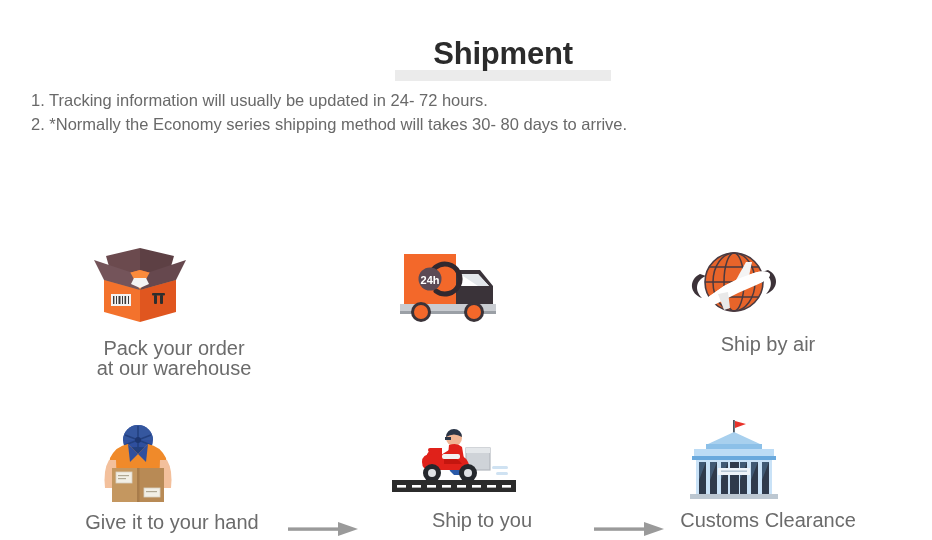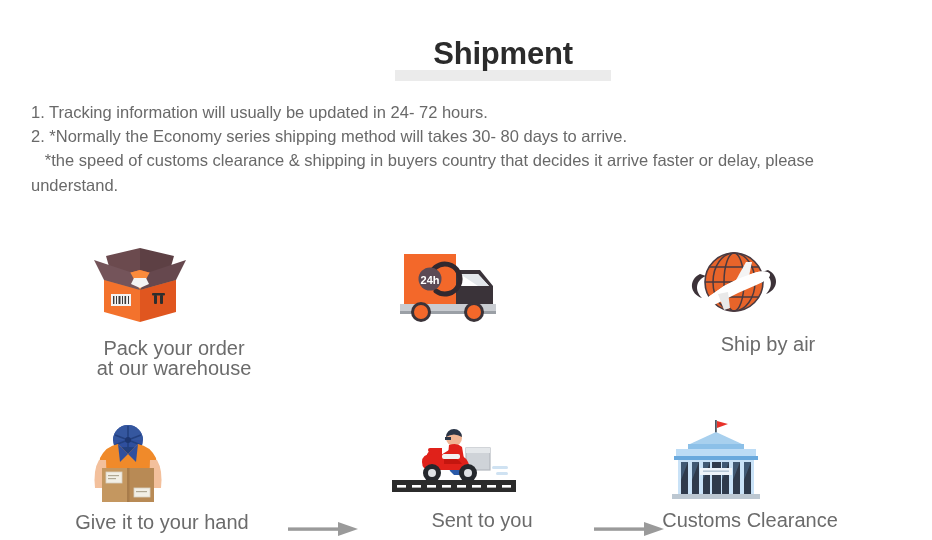--- a/index.html
+++ b/index.html
@@ -35,21 +35,21 @@
     font-weight: bold;
     color: #2b2b2b;
     letter-spacing: -0.2px;
     line-height: 1;
     padding: 0 6px;
   }
 
   
   .notes {
     position: absolute;
-    left: 31px; top: 100px;
+    left: 31px; top: 88px;
     width: 870px;
     color: #696969;
     font-size: 16.5px;
     line-height: 24.2px;
   }
   .notes p { margin: 0; white-space: pre-wrap; }
 
   
   .flow { position: absolute; left: 0; top: 232px; width: 932px; height: 308px; }
 
@@ -60,23 +60,23 @@
     font-size: 20px;
     line-height: 20px;
     white-space: pre-line;
     margin-top: 6px;
   }
 
   
   .n-pack      { left: 84px;  top: 4px;   width: 180px; }
   .n-transport { left: 394px; top: 4px;   width: 180px; }
   .n-air       { left: 678px; top: 4px;   width: 180px; }
-  .n-customs   { left: 660px; top: 186px; width: 180px; }
+  .n-customs   { left: 678px; top: 186px; width: 180px; }
   .n-sent      { left: 392px; top: 186px; width: 180px; }
-  .n-hand      { left: 72px;  top: 182px; width: 180px; }
+  .n-hand      { left: 82px;  top: 182px; width: 180px; }
 
   
   .arrow { position: absolute; }
   .a-1 { left: 288px; top: 288px; }
   .a-2 { left: 594px; top: 288px; }
 
   svg { display: block; }
 </style>
 </head>
 <body>
@@ -84,21 +84,20 @@
 <div class="title-wrap">
   <span class="title-inner">
     <span class="title-bar"></span>
     <span class="title-text">Shipment</span>
   </span>
 </div>
 
 <div class="notes">
   <p>1. Tracking information will usually be updated in 24- 72 hours.</p>
   <p>2. *Normally the Economy series shipping method will takes 30- 80 days to arrive.</p>
-  <p>   *the speed of customs clearance &amp; shipping in buyers country that decides it arrive faster or delay, please understand.</p>
 </div>
 
 <div class="flow">
 
   <div class="node n-pack">
     <div class="art">
       <svg width="112" height="96" viewBox="0 0 112 96" aria-hidden="true">
 
         <polygon points="56,44 56,12 22,20 30,48" fill="#6b4a4e"></polygon>
         <polygon points="56,44 56,12 90,20 82,48" fill="#5d4044"></polygon>
@@ -273,21 +272,21 @@
           <rect x="20" y="67" width="9" height="2.6"></rect>
           <rect x="35" y="67" width="9" height="2.6"></rect>
           <rect x="50" y="67" width="9" height="2.6"></rect>
           <rect x="65" y="67" width="9" height="2.6"></rect>
           <rect x="80" y="67" width="9" height="2.6"></rect>
           <rect x="95" y="67" width="9" height="2.6"></rect>
           <rect x="110" y="67" width="9" height="2.6"></rect>
         </g>
       </svg>
     </div>
-    <div class="caption">Sent to you</div>
+    <div class="caption">Ship to you</div>
   </div>
 
   <div class="node n-hand">
     <div class="art">
       <svg width="112" height="92" viewBox="0 0 112 92" aria-hidden="true">
 
         <circle cx="56" cy="26" r="15" fill="#2f4f9e"></circle>
         <path d="M41 26 a15 15 0 0 1 30 0 z" fill="#35579f"></path>
         <ellipse cx="56" cy="38" rx="16" ry="5" fill="#23407f"></ellipse>
         <g stroke="#23407f" stroke-width="1.6" fill="none">

